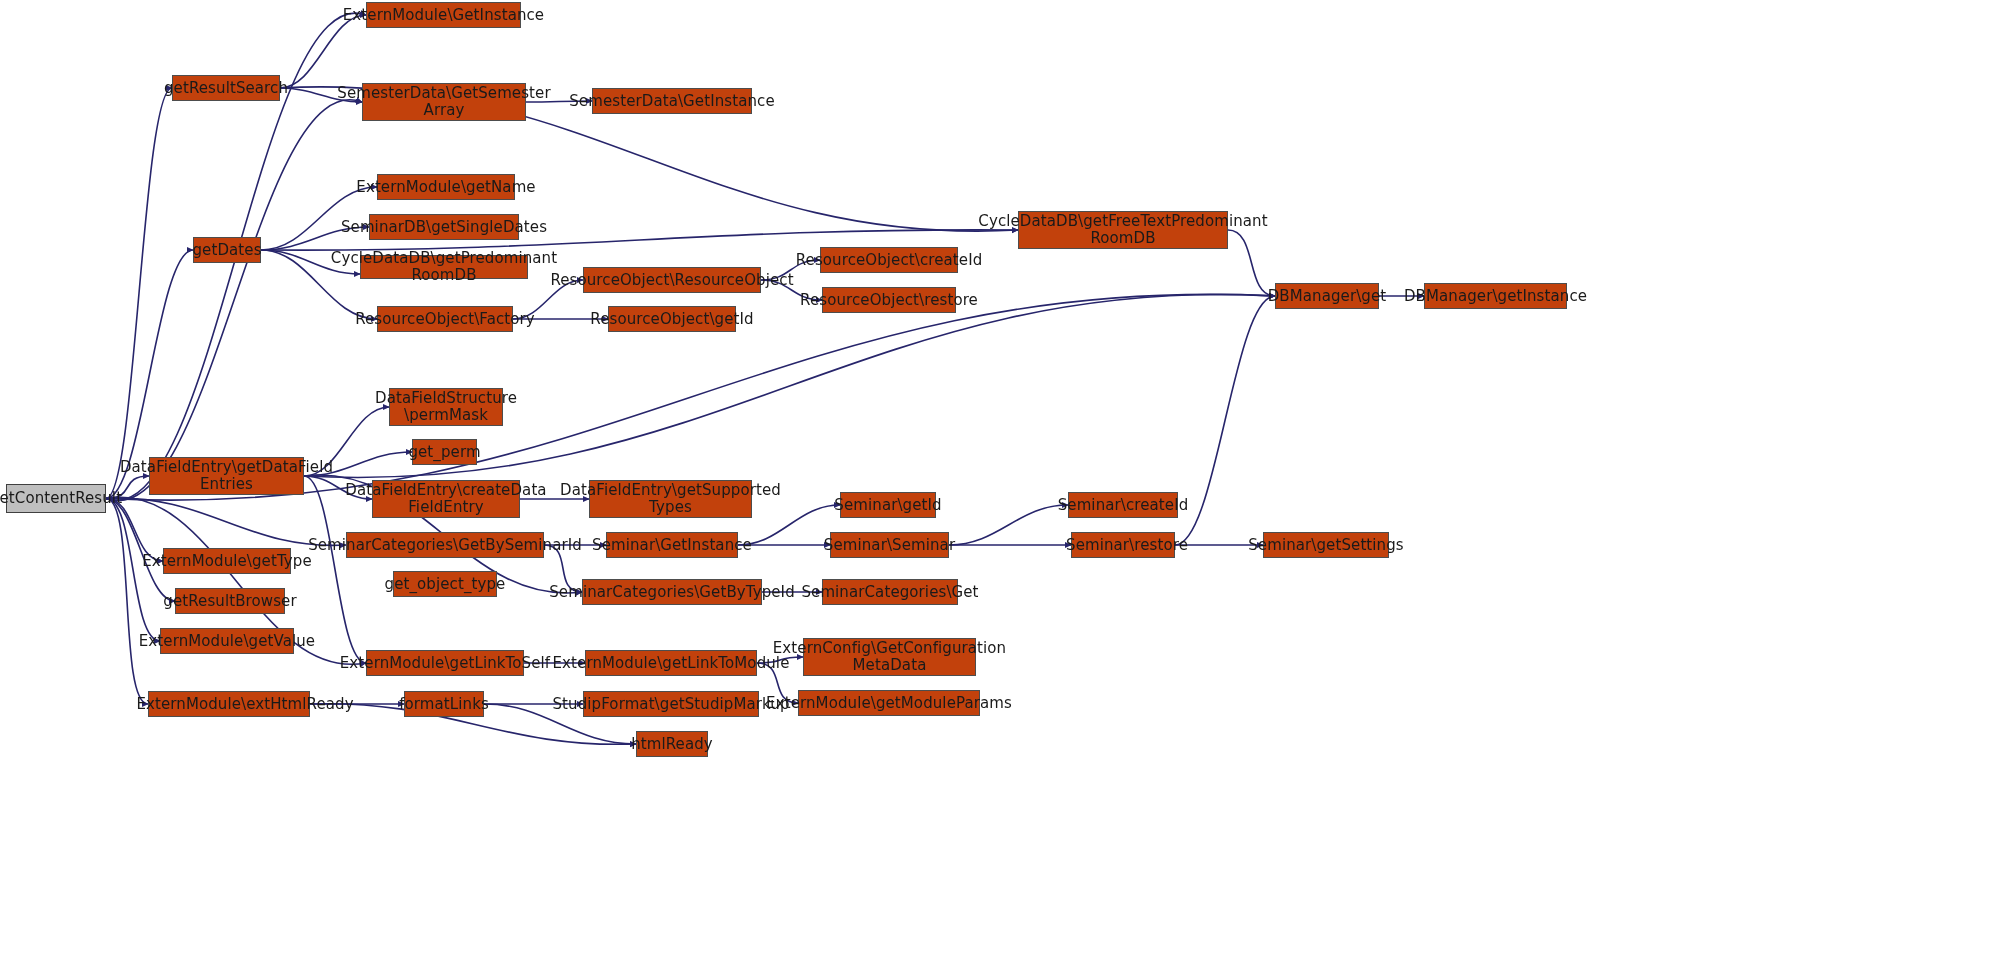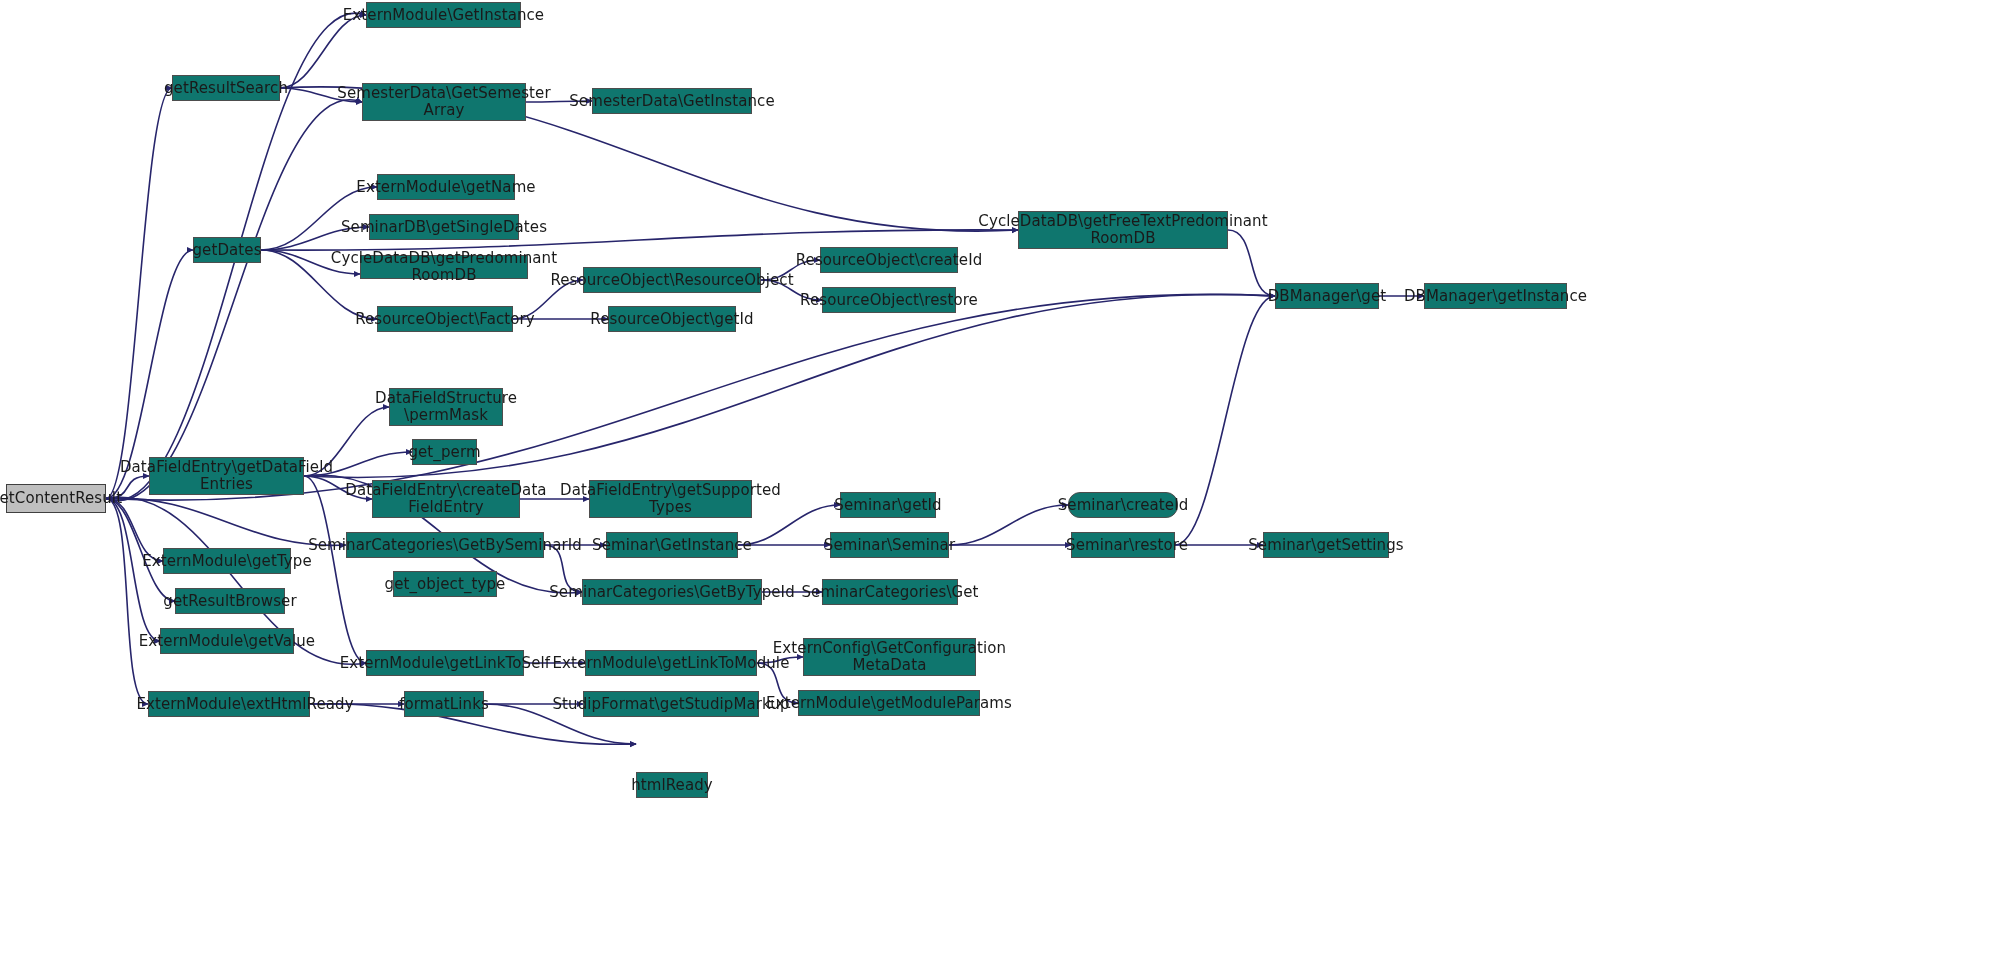--- a/index.html
+++ b/index.html
@@ -19,21 +19,21 @@
     position: absolute;
     left: 0; top: 0;
     width: 1989px;
     height: 963px;
     pointer-events: none;
   }
   .node {
     position: absolute;
     box-sizing: border-box;
     border: 1px solid #4d4d4d;
-    background: #0f766e;
+    background: #c2410c;
     color: #1a1a1a;
     font-size: 15px;
     line-height: 1.12;
     display: flex;
     align-items: center;
     justify-content: center;
     text-align: center;
     letter-spacing: 0.1px;
     white-space: pre-line;
     z-index: 5;
@@ -130,31 +130,31 @@
 \permMask</div>
     <div class="node" style="left: 412px; top: 439px; width: 65px; height: 26px;">get_perm</div>
     <div class="node" style="left: 372px; top: 480px; width: 148px; height: 38px;">DataFieldEntry\createData
 FieldEntry</div>
     <div class="node" style="left: 589px; top: 480px; width: 163px; height: 38px;">DataFieldEntry\getSupported
 Types</div>
     <div class="node" style="left: 346px; top: 532px; width: 198px; height: 26px;">SeminarCategories\GetBySeminarId</div>
     <div class="node" style="left: 606px; top: 532px; width: 132px; height: 26px;">Seminar\GetInstance</div>
     <div class="node" style="left: 840px; top: 492px; width: 96px; height: 26px;">Seminar\getId</div>
     <div class="node" style="left: 830px; top: 532px; width: 119px; height: 26px;">Seminar\Seminar</div>
-    <div class="node" style="left: 1068px; top: 492px; width: 110px; height: 26px; border-radius: 12px;">Seminar\createId</div>
+    <div class="node" style="left: 1068px; top: 492px; width: 110px; height: 26px;">Seminar\createId</div>
     <div class="node" style="left: 1071px; top: 532px; width: 104px; height: 26px; padding-left: 8px;">Seminar\restore</div>
     <div class="node" style="left: 1263px; top: 532px; width: 126px; height: 26px;">Seminar\getSettings</div>
     <div class="node" style="left: 163px; top: 548px; width: 128px; height: 26px;">ExternModule\getType</div>
     <div class="node" style="left: 393px; top: 571px; width: 104px; height: 26px;">get_object_type</div>
     <div class="node" style="left: 582px; top: 579px; width: 180px; height: 26px;">SeminarCategories\GetByTypeId</div>
     <div class="node" style="left: 822px; top: 579px; width: 136px; height: 26px;">SeminarCategories\Get</div>
     <div class="node" style="left: 175px; top: 588px; width: 110px; height: 26px;">getResultBrowser</div>
     <div class="node" style="left: 160px; top: 628px; width: 134px; height: 26px;">ExternModule\getValue</div>
     <div class="node" style="left: 366px; top: 650px; width: 158px; height: 26px;">ExternModule\getLinkToSelf</div>
     <div class="node" style="left: 585px; top: 650px; width: 172px; height: 26px;">ExternModule\getLinkToModule</div>
     <div class="node" style="left: 803px; top: 638px; width: 173px; height: 38px;">ExternConfig\GetConfiguration
 MetaData</div>
     <div class="node" style="left: 798px; top: 690px; width: 182px; height: 26px;">ExternModule\getModuleParams</div>
     <div class="node" style="left: 148px; top: 691px; width: 162px; height: 26px; padding-left: 32px;">ExternModule\extHtmlReady</div>
     <div class="node" style="left: 404px; top: 691px; width: 80px; height: 26px;">formatLinks</div>
     <div class="node" style="left: 583px; top: 691px; width: 176px; height: 26px;">StudipFormat\getStudipMarkup</div>
-    <div class="node" style="left: 636px; top: 731px; width: 72px; height: 26px; margin-top: 41px;">htmlReady</div>
+    <div class="node" style="left: 636px; top: 731px; width: 72px; height: 26px;">htmlReady</div>
   </div>
 
 </body></html>

